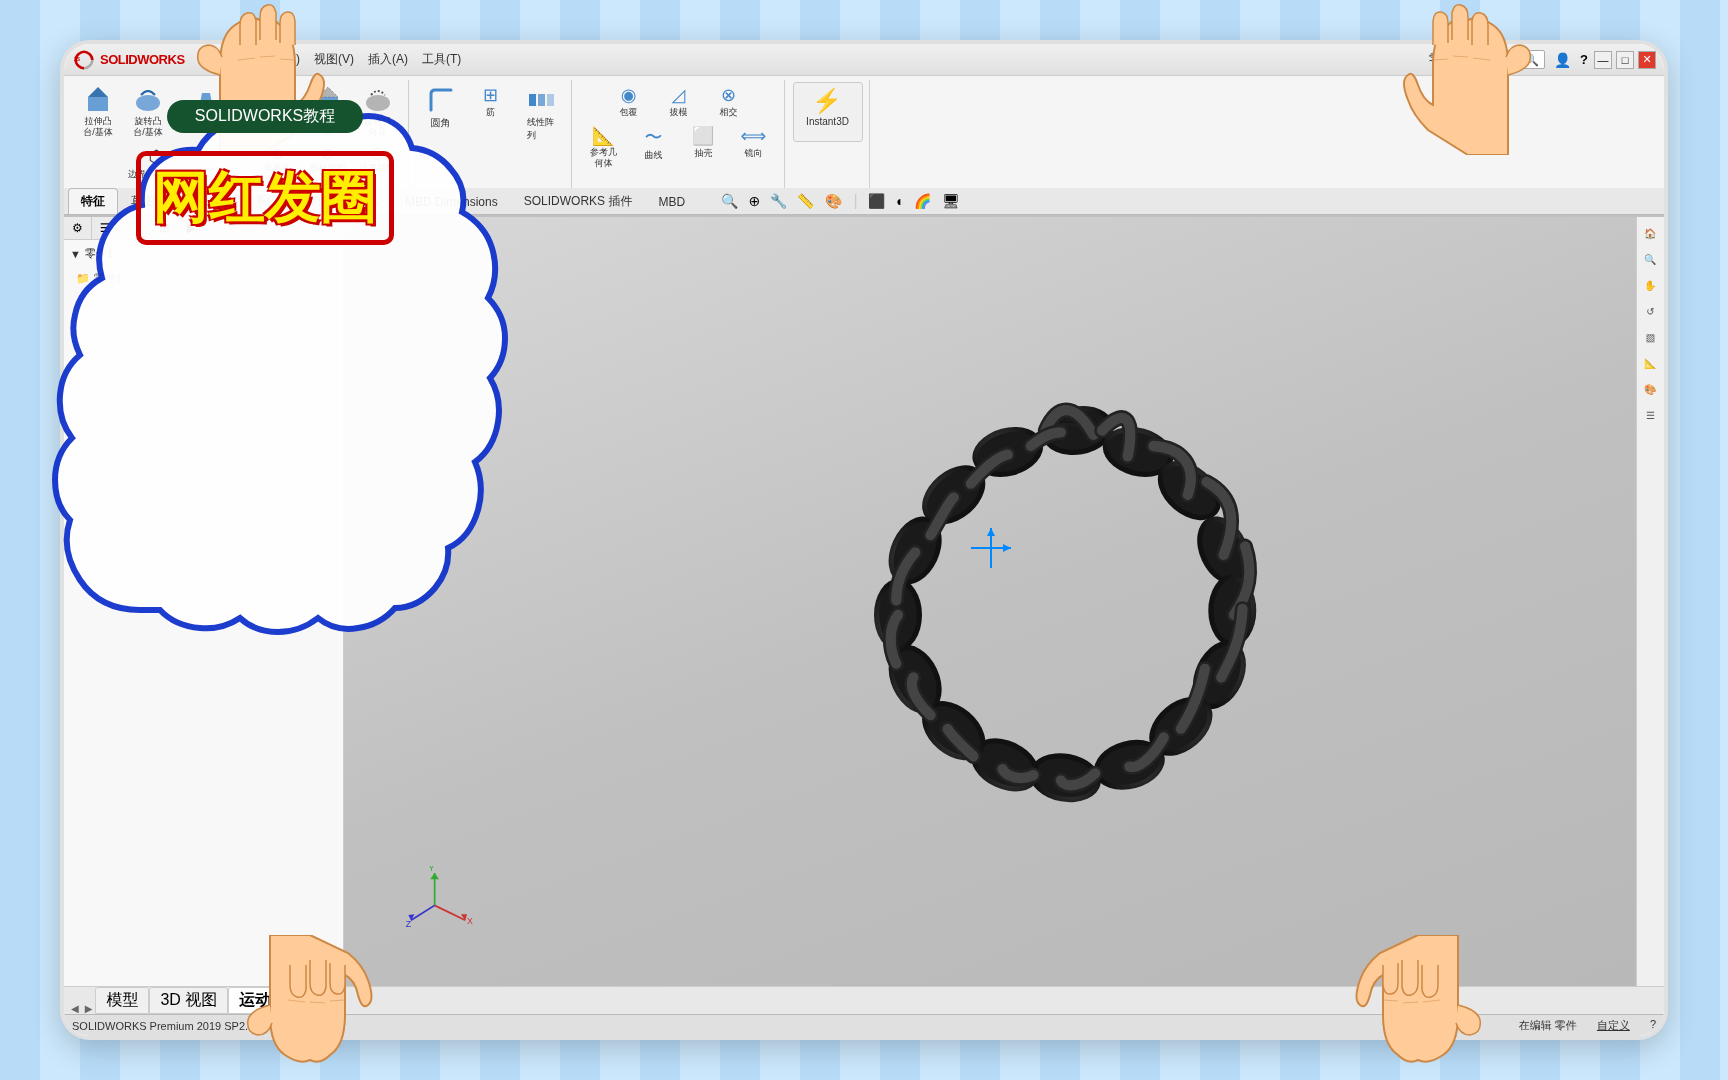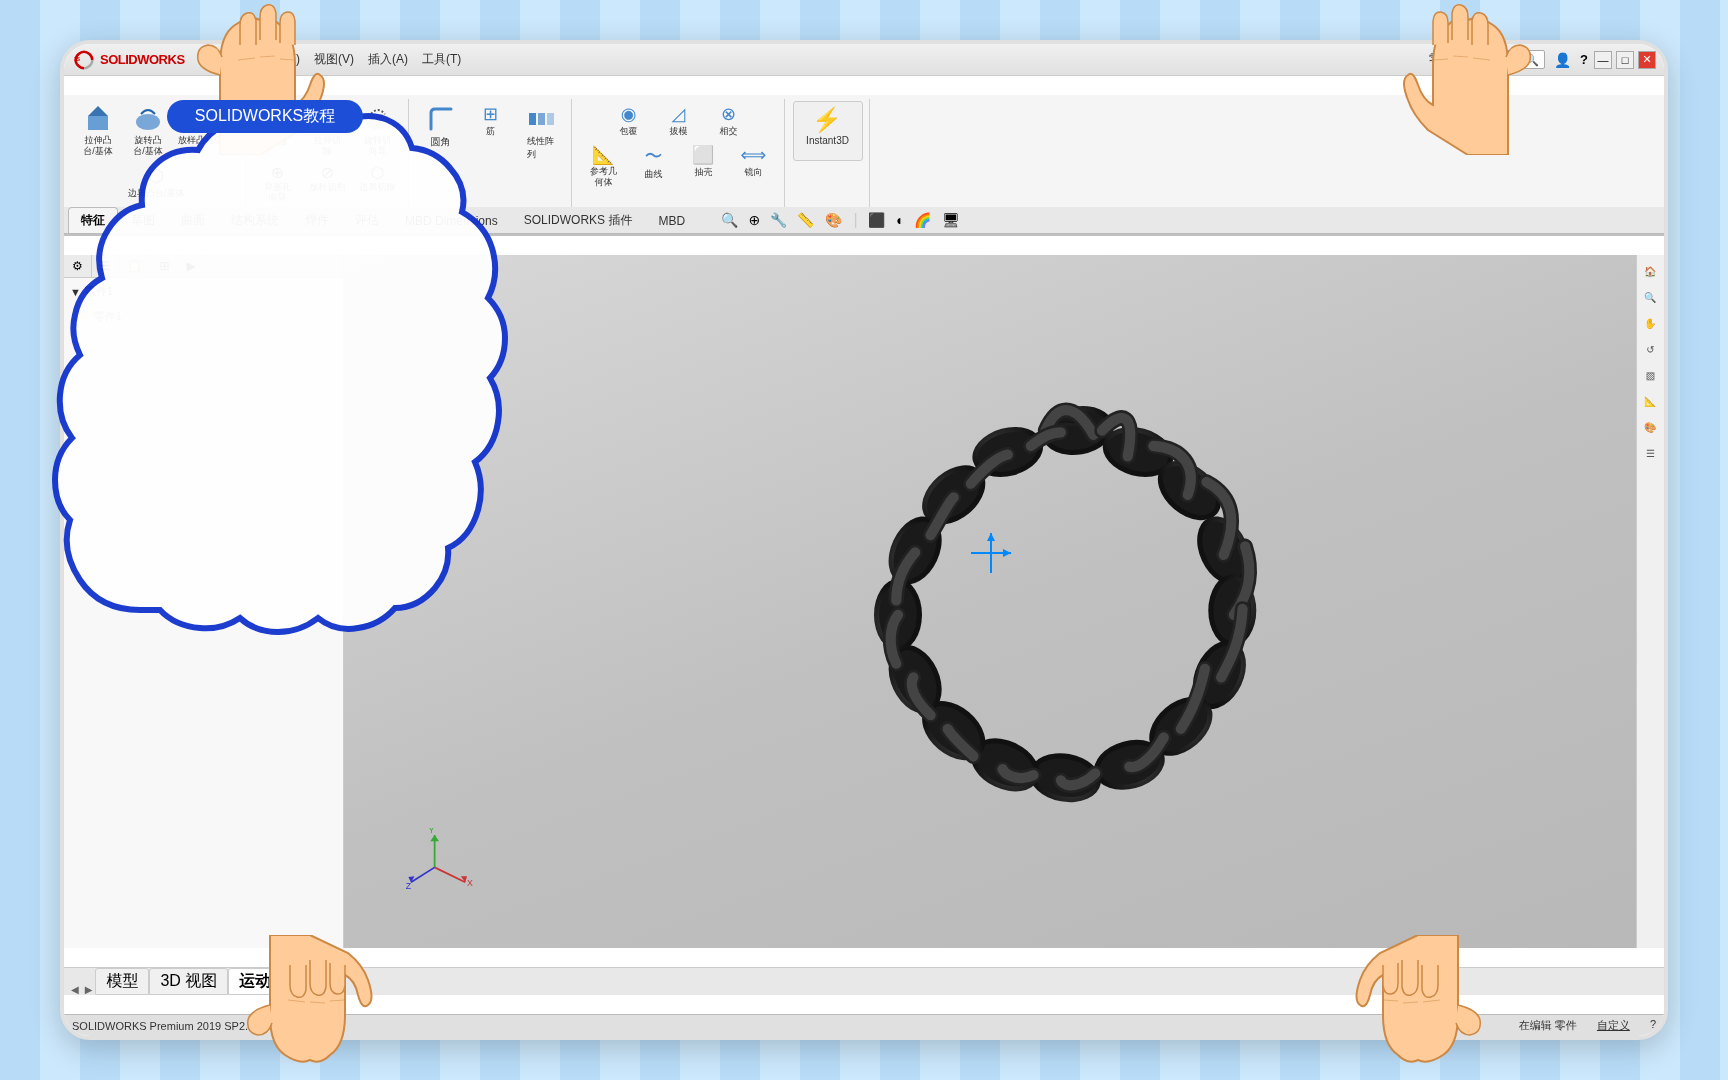--- a/index.html
+++ b/index.html
@@ -38,21 +38,20 @@
       z-index: 1;
       overflow: hidden;
     }
 
     
     .sw-ui {
       position: absolute;
       inset: 0;
       display: flex;
       flex-direction: column;
-      gap: 19px;
     }
 
     
     .title-bar {
       height: 32px;
       background: linear-gradient(180deg, #f0f0f0 0%, #e0e0e0 100%);
       display: flex;
       align-items: center;
       padding: 0 8px;
       border-bottom: 1px solid #ccc;
@@ -840,24 +839,27 @@
       Q 260 572 238 572
       Q 215 572 200 558
       Q 182 570 160 568
       Q 135 566 120 550
       Z
     " fill="white" stroke="#1133cc" stroke-width="6" opacity="0.95"></path>
   </svg>
 
   <div class="cloud-text">
     
-    <div style="display:inline-block;background:#1d4ed8;color:white;font-size:16px;padding:6px 28px;border-radius:22px;margin-bottom:18px;font-weight:500;">
+    <div style="display:inline-block;background:#14532d;color:white;font-size:16px;padding:6px 28px;border-radius:22px;margin-bottom:18px;font-weight:500;">
       <span>SOLIDWORKS教程</span>
     </div>
 
     
 
     
 
     
+    <div style="display:inline-block;font-size:56px;font-weight:bold;color:#ffee00;text-shadow: 3px 3px 0 #cc0000, -2px -2px 0 #cc0000, 2px -2px 0 #cc0000, -2px 2px 0 #cc0000;border:5px solid #cc0000;border-radius:10px;padding:4px 12px;">
+      <span>网红发圈</span>
+    </div>
   </div>
 
 </div>
 
 </body></html>

